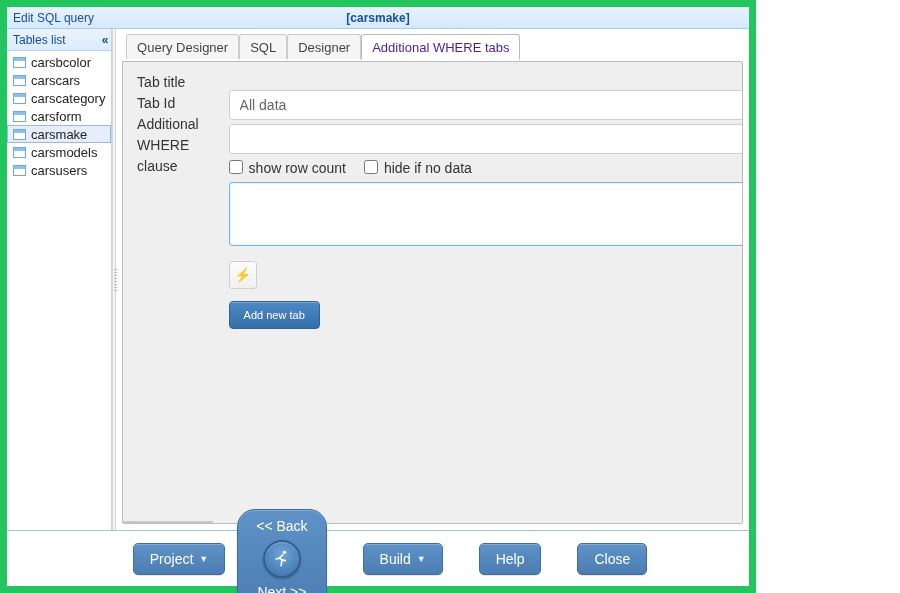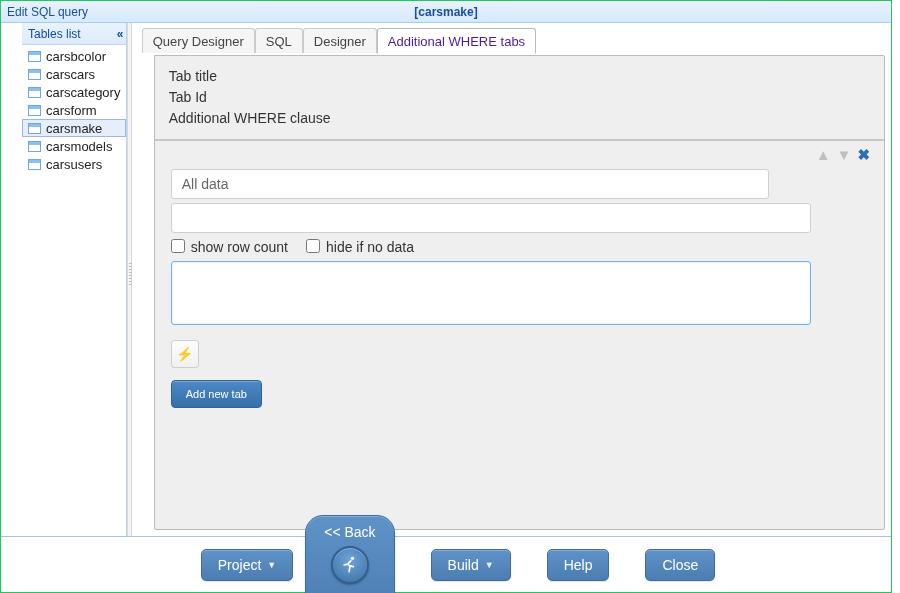--- a/index.html
+++ b/index.html
@@ -6,23 +6,23 @@
   body {
     font-family: "Segoe UI", Tahoma, Arial, sans-serif;
     font-size: 13px;
     background: #fff;
     color: #333;
     width: 900px;
     height: 593px;
     overflow: hidden;
   }
   .window {
-    width: 892px;
+    width: 756px;
     height: 593px;
-    border: 1px solid #22c55e;
+    border: 7px solid #22c55e;
     display: flex;
     flex-direction: column;
     background: #fff;
   }
   .titlebar {
     height: 22px;
     background: linear-gradient(#e8f2fd, #d6e9fc);
     border-bottom: 1px solid #a9cdee;
     display: flex;
     align-items: center;
@@ -37,21 +37,20 @@
     position: absolute;
     left: 0; right: 0;
     text-align: center;
     color: #1a4fa0;
     font-weight: bold;
   }
   .body {
     flex: 1 1 auto;
     display: flex;
     min-height: 0;
-    padding-left: 21px;
   }
   .sidebar {
     width: 168px;
     border-right: 1px solid #bcd5ef;
     display: flex;
     flex-direction: column;
     background: #fff;
   }
   .sidebar-header {
     height: 22px;
@@ -153,24 +152,23 @@
     z-index: 2;
     top: 1px;
     border-bottom: 1px solid #fff;
   }
   .panel {
     flex: 1 1 auto;
     border: 1px solid #bbb;
     border-radius: 0 2px 2px 2px;
     background: #efefef;
     display: flex;
-    flex-direction: column;
+    flex-direction: row;
     min-height: 0;
     overflow: hidden;
-    margin-left: 16px;
   }
   .panel-header {
     padding: 10px 14px 10px 14px;
     color: #333;
     font-size: 14px;
     line-height: 1.5;
     border-bottom: 2px solid #c7c7c7;
   }
   .panel-body {
     flex: 1 1 auto;

